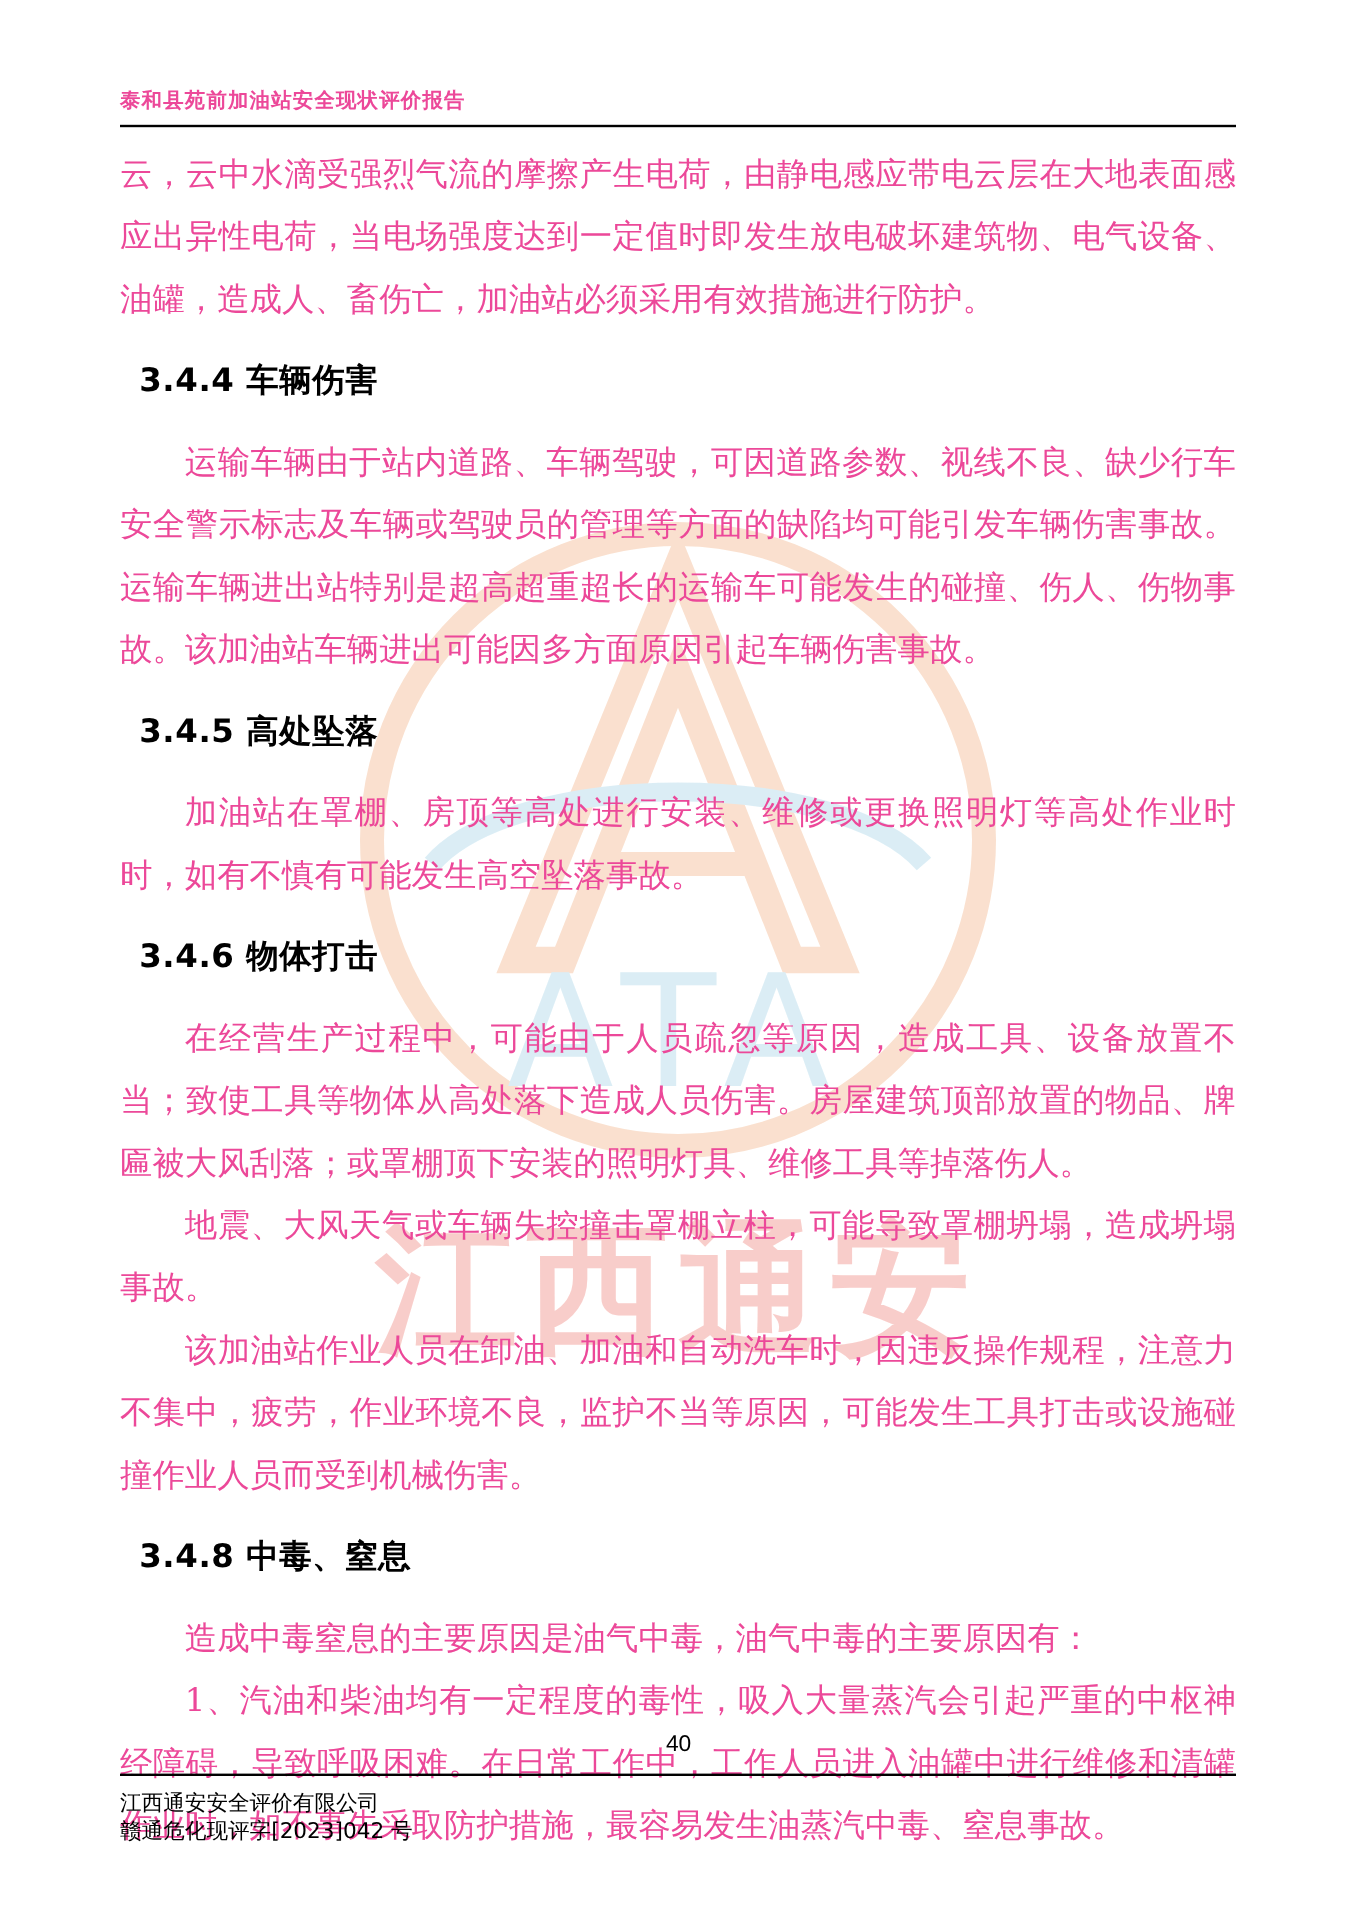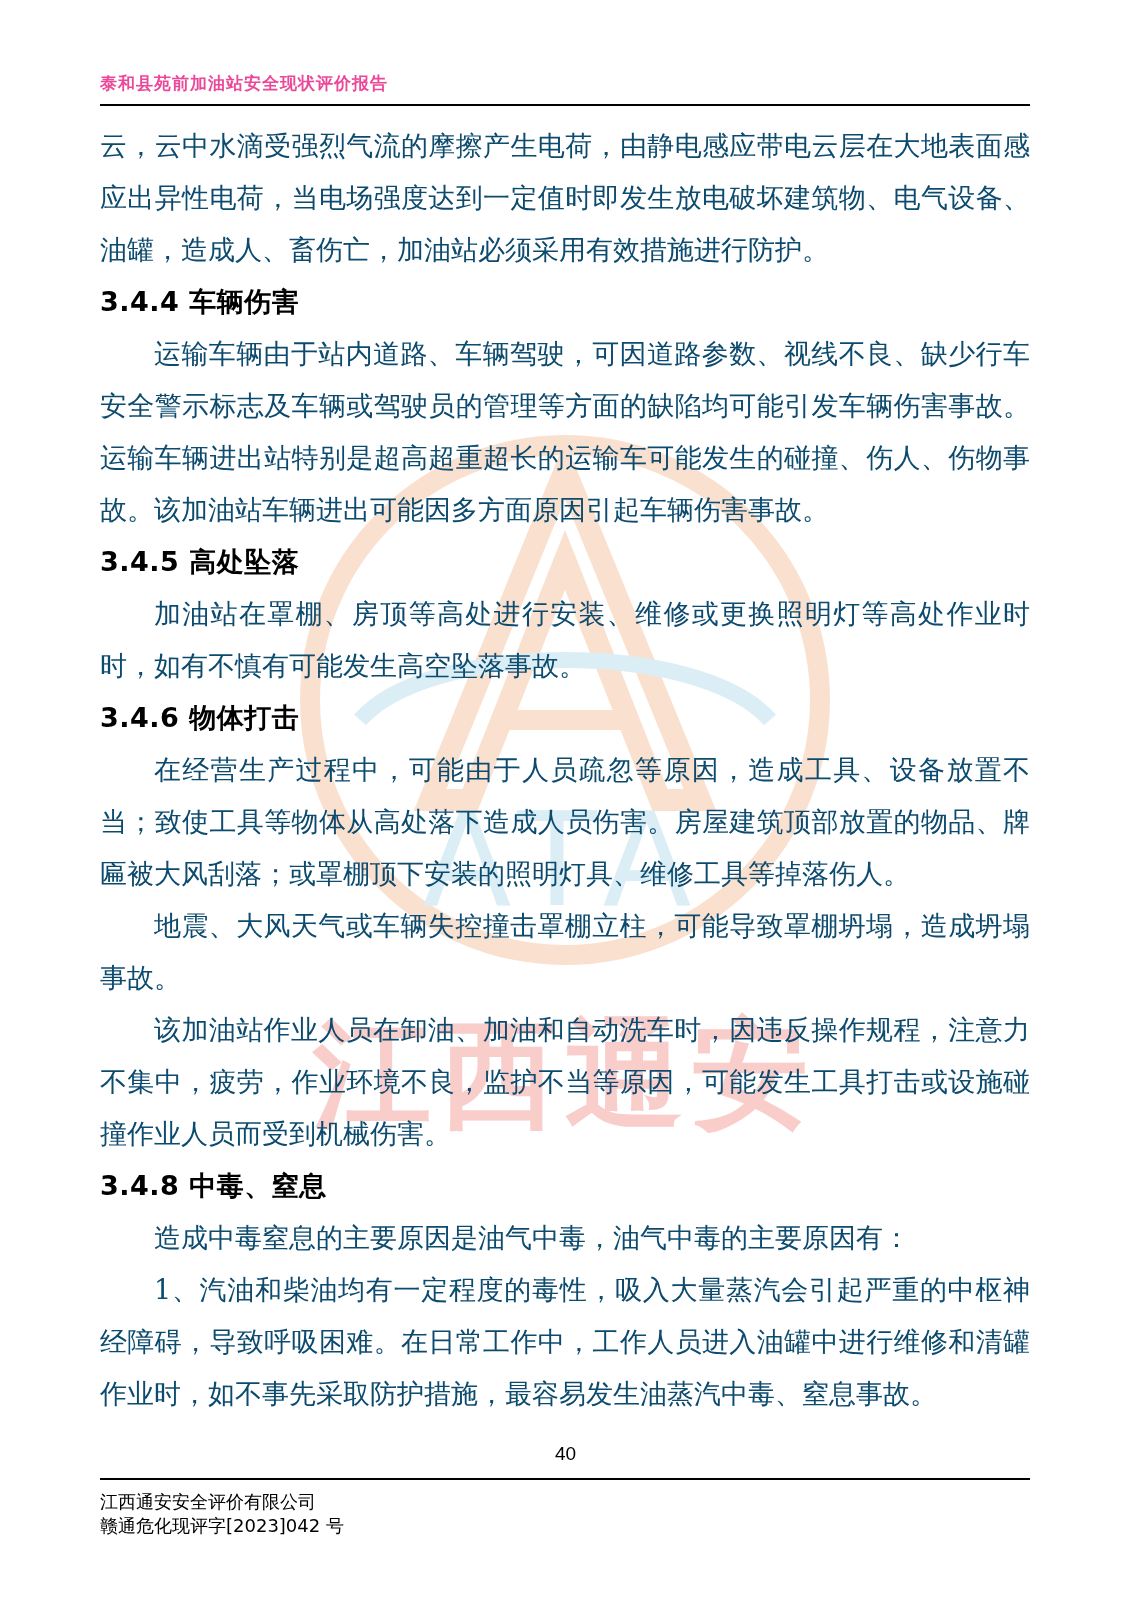--- a/index.html
+++ b/index.html
@@ -54,31 +54,31 @@
     position: absolute;
     left: 100px;
     top: 120px;
     width: 930px;
     z-index: 2;
   }
   p.para {
     margin: 0;
     font-size: 27px;
     line-height: 52px;
-    color: #0c4a6e;
+    color: #ec4899;
     text-align: justify;
     text-justify: inter-ideograph;
     text-indent: 54px;
     font-family: "DejaVu Serif", "Liberation Serif", serif;
   }
   p.para.noindent {
     text-indent: 0;
   }
   h2.heading {
-    margin: 0;
+    margin: 16px;
     font-size: 27px;
     line-height: 52px;
     font-weight: bold;
     color: #000000;
     font-family: "DejaVu Sans", "Liberation Sans", sans-serif;
     letter-spacing: 0.5px;
   }
 
   
   .page-number {

